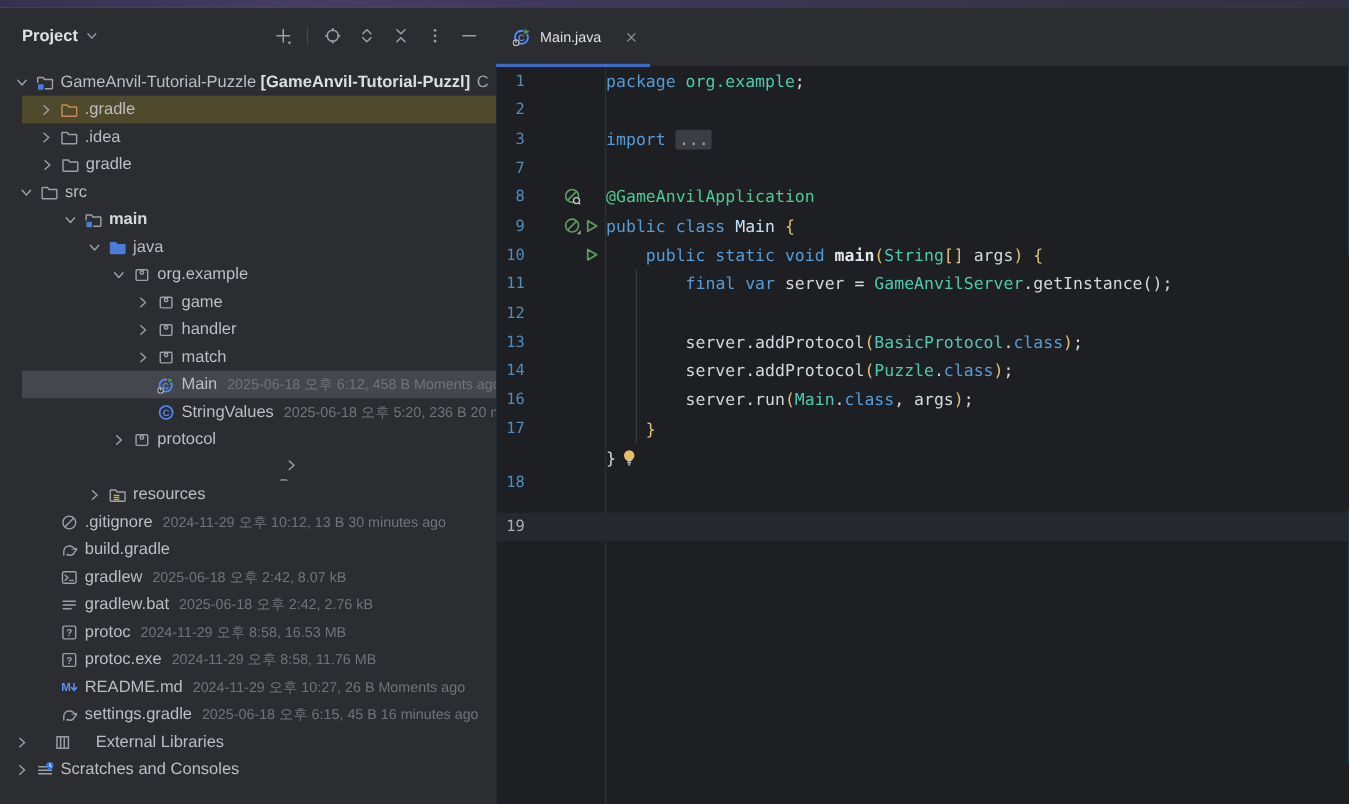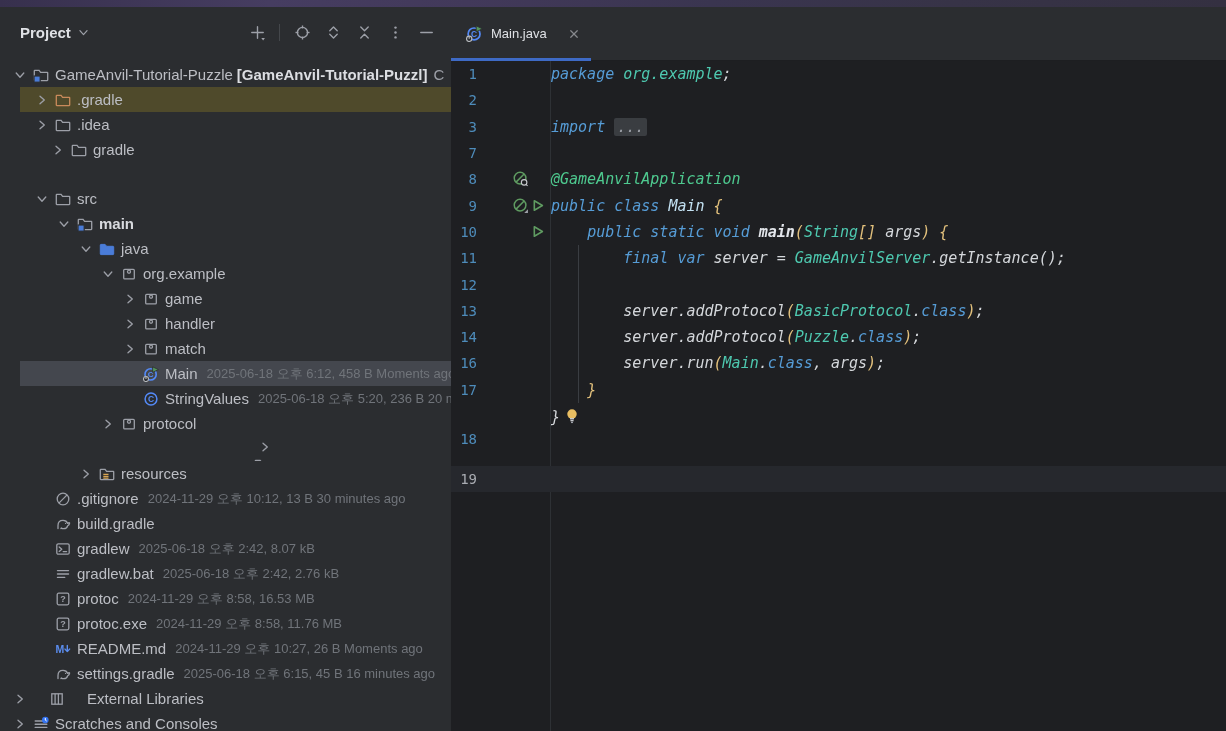--- a/index.html
+++ b/index.html
@@ -47,21 +47,21 @@
   #editor{position:absolute;left:0;right:0;top:54px;bottom:0;overflow:hidden;}
   #gutterline{position:absolute;left:99px;top:0;bottom:0;width:1px;background:#2E3135;}
   #indentguide{position:absolute;left:127px;top:184px;height:158px;width:1px;background:#3A3D42;}
   .eline{position:relative;height:26.3px;display:flex;align-items:center;
          font-family:"DejaVu Sans Mono",monospace;font-size:15px;white-space:pre;}
   .eline.active{background:#26282D;margin-top:37px;}
   .lnum{flex:0 0 30px;text-align:right;padding-right:4px;font-size:14px;box-sizing:border-box;}
   .gico{flex:0 0 67px;position:relative;height:18px;}
   .gico .gi{position:absolute;top:0;width:17px;height:17px;}
   .gico .gi svg{width:17px;height:17px;}
-  .codeln{padding-left:3px;font-style:italic;}
+  .codeln{padding-left:3px;}
   .tok-fold{background:#3A3D41;border-radius:2px;padding:0 3px;}
   .bulb{display:inline-block;width:18px;height:18px;margin-left:3px;vertical-align:-3px;}
   .bulb svg{width:18px;height:18px;}
 </style>
 </head>
 <body>
 
 <div id="stage">
   <div id="topstrip"></div>
 
@@ -148,32 +148,32 @@
           <span class="chev">
             <svg viewBox="0 0 16 16" fill="none">
               <polyline points="6,4.2 10.3,8 6,11.8" stroke="#9DA0A8" stroke-width="1.3" fill="none" stroke-linecap="round" stroke-linejoin="round"></polyline>
             </svg>
           </span>
           <span class="ticon"><svg viewBox="0 0 16 16" fill="none">
               <path d="M1.8 3.4h4.3l1.5 1.9h6.6c.3 0 .5.2.5.5v7.3c0 .3-.2.5-.5.5H1.8c-.3 0-.5-.2-.5-.5V3.9c0-.3.2-.5.5-.5z" stroke="#9DA0A8" stroke-width="1.3" fill="none"></path>
             </svg></span>
           <span class="tlabel">.idea</span>
         </div>
-        <div class="tree-row" style="padding-left: 50px;">
+        <div class="tree-row" style="padding-left: 35px;">
           <span class="chev">
             <svg viewBox="0 0 16 16" fill="none">
               <polyline points="6,4.2 10.3,8 6,11.8" stroke="#9DA0A8" stroke-width="1.3" fill="none" stroke-linecap="round" stroke-linejoin="round"></polyline>
             </svg>
           </span>
           <span class="ticon"><svg viewBox="0 0 16 16" fill="none">
               <path d="M1.8 3.4h4.3l1.5 1.9h6.6c.3 0 .5.2.5.5v7.3c0 .3-.2.5-.5.5H1.8c-.3 0-.5-.2-.5-.5V3.9c0-.3.2-.5.5-.5z" stroke="#9DA0A8" stroke-width="1.3" fill="none"></path>
             </svg></span>
           <span class="tlabel">gradle</span>
         </div>
-        <div class="tree-row" style="padding-left: 34px; margin-top: 24px;">
+        <div class="tree-row" style="padding-left: 16px;">
           <span class="chev">
             <svg viewBox="0 0 16 16" fill="none">
               <polyline points="4.2,6 8,10.3 11.8,6" stroke="#9DA0A8" stroke-width="1.3" fill="none" stroke-linecap="round" stroke-linejoin="round"></polyline>
             </svg>
           </span>
           <span class="ticon"><svg viewBox="0 0 16 16" fill="none">
               <path d="M1.8 3.4h4.3l1.5 1.9h6.6c.3 0 .5.2.5.5v7.3c0 .3-.2.5-.5.5H1.8c-.3 0-.5-.2-.5-.5V3.9c0-.3.2-.5.5-.5z" stroke="#9DA0A8" stroke-width="1.3" fill="none"></path>
             </svg></span>
           <span class="tlabel">src</span>
         </div>

